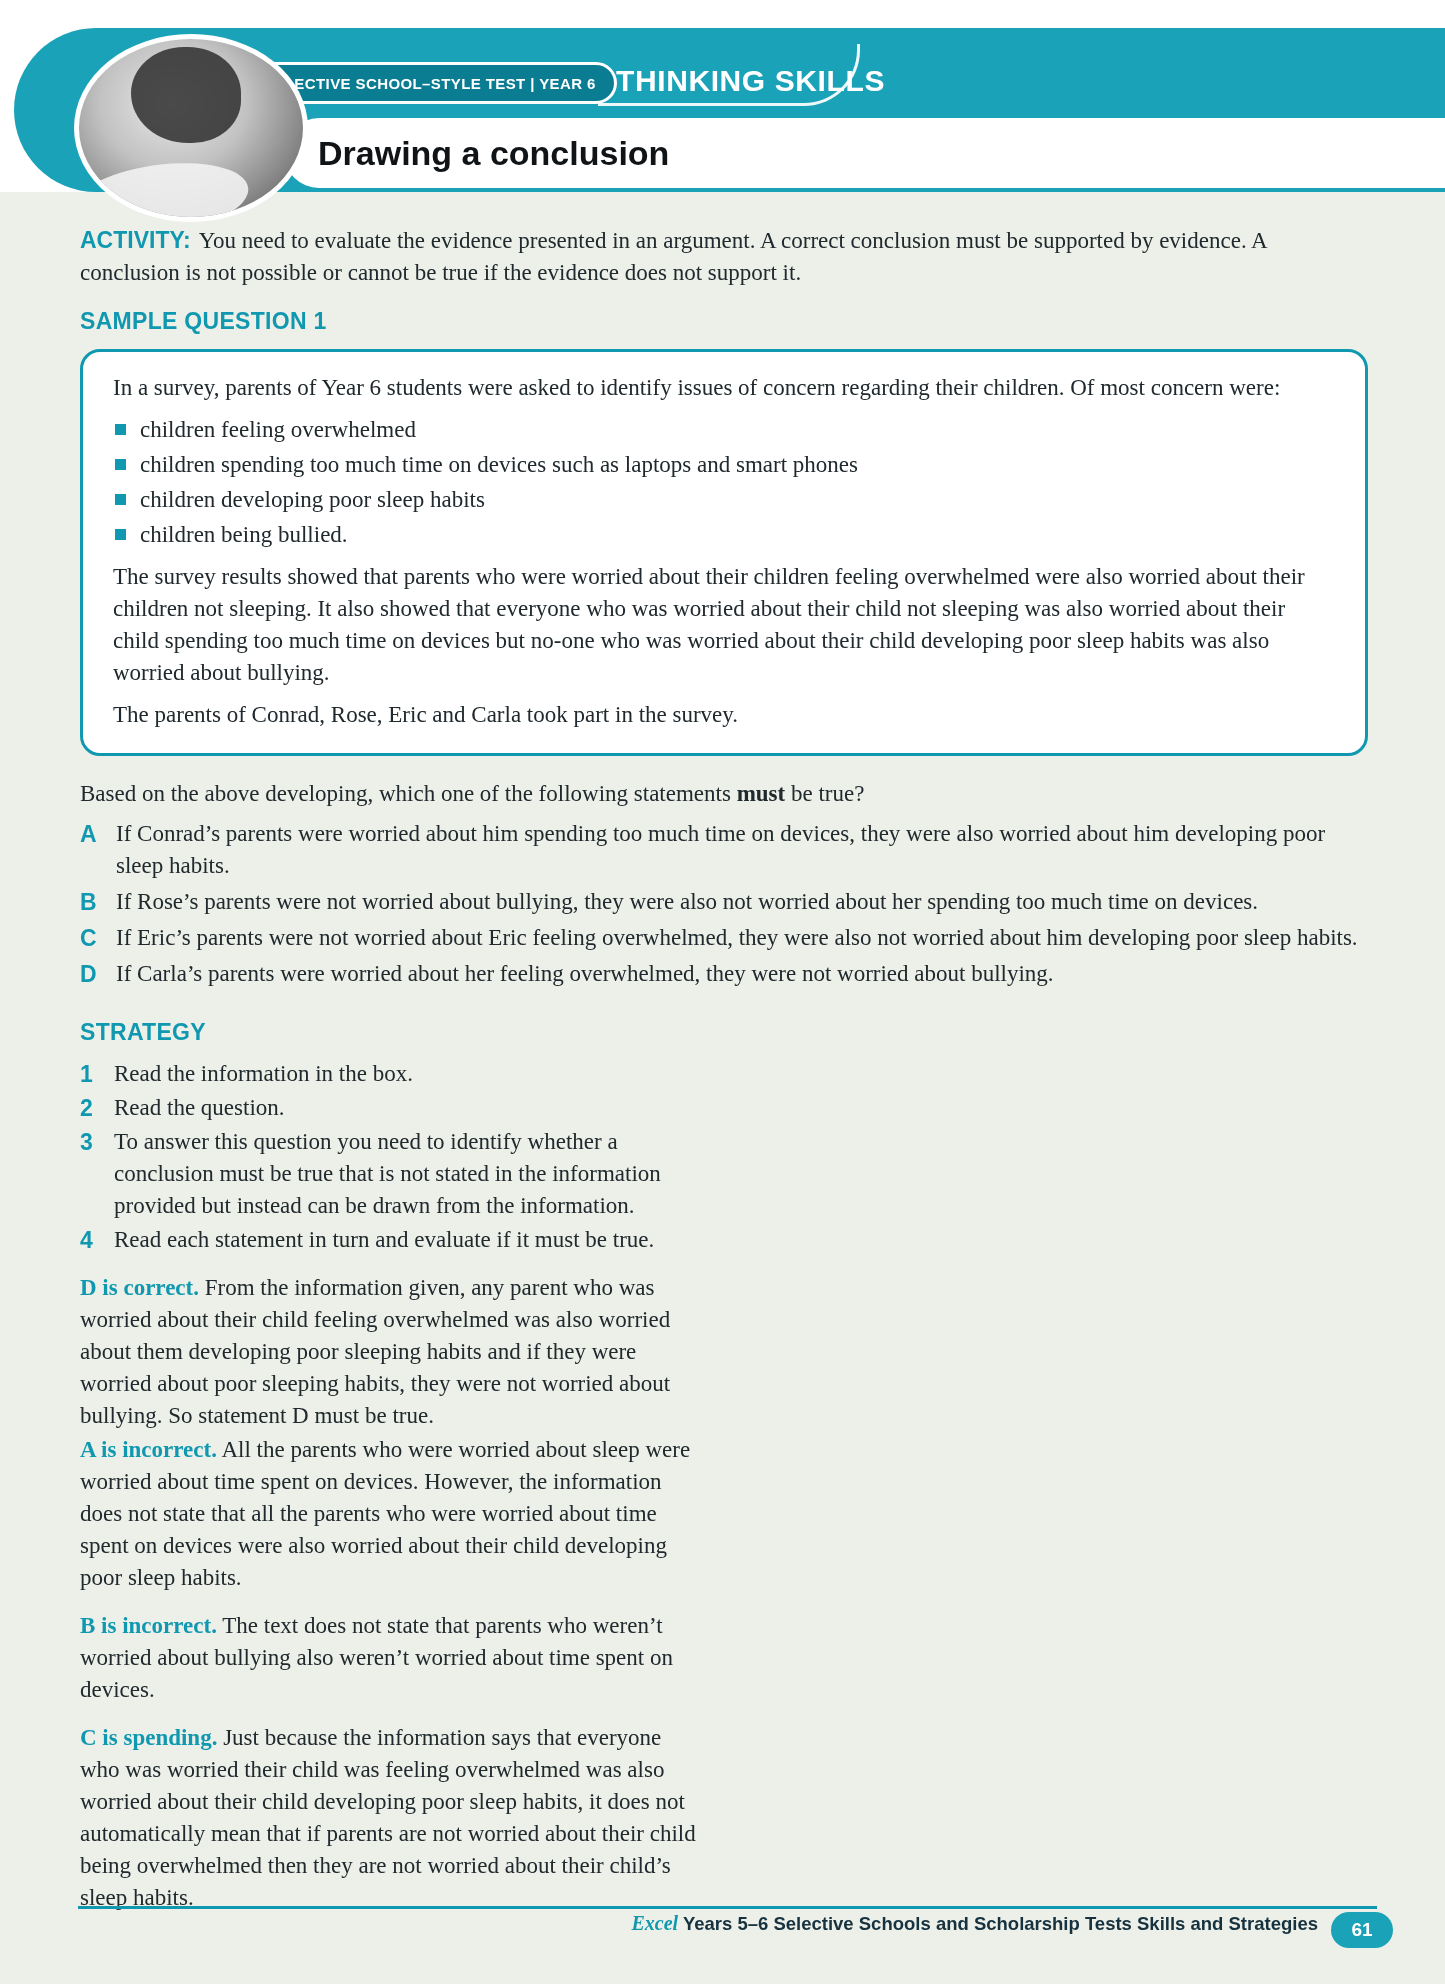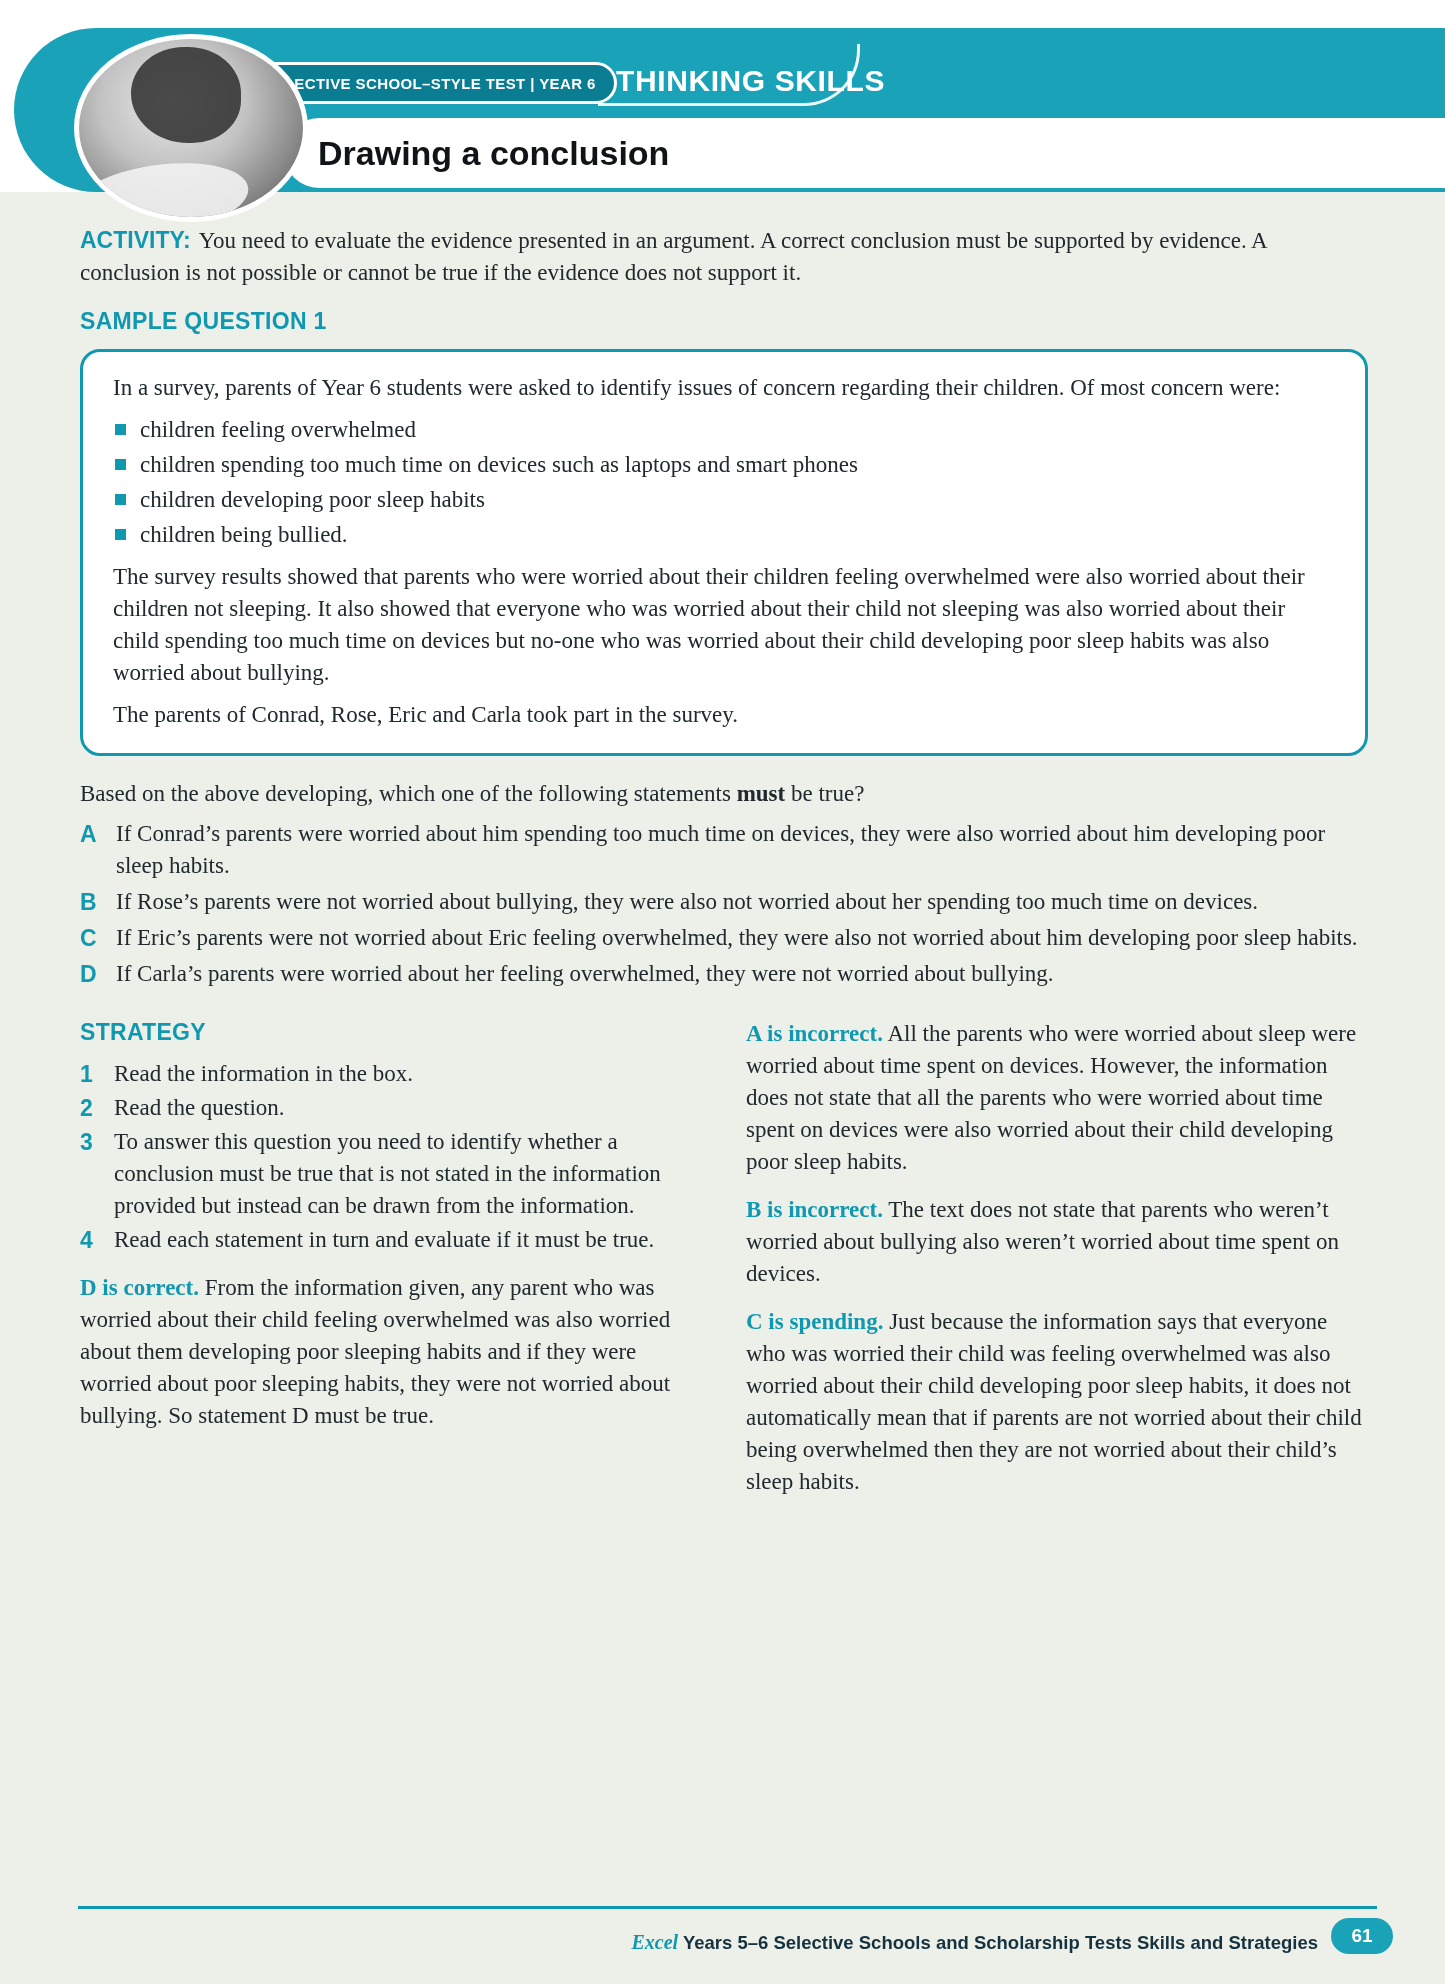--- a/index.html
+++ b/index.html
@@ -160,21 +160,21 @@
   .option { display: flex; margin: 4px 0; }
   .opt-letter {
     flex: 0 0 36px;
     color: var(--teal, #1098b0);
     font-family: "Liberation Sans", sans-serif;
     font-weight: bold;
     font-size: 23px;
   }
   .opt-text { flex: 1; }
 
-  .columns { display: flex; justify-content: space-between; }
+  .columns { display: flex; justify-content: flex-end; flex-direction: column; }
   .col-left  { width: 598px; }
   .col-right { width: 622px; }
 
   .strategy-h { margin-bottom: 10px; }
   .step { display: flex; margin: 2px 0; }
   .step-num {
     flex: 0 0 34px;
     color: var(--teal, #1098b0);
     font-family: "Liberation Sans", sans-serif;
     font-weight: bold;
@@ -193,21 +193,21 @@
   .footer-rule {
     position: absolute;
     left: 78px; top: 1906px; right: 68px;
     height: 3px;
     background: var(--teal, #1098b0);
   }
   .footer-row {
     position: absolute;
     top: 1912px; right: 52px;
     height: 42px;
-    display: flex; align-items: flex-end; gap: 13px;
+    display: flex; align-items: flex-start; gap: 13px;
   }
   .footer-text {
     font-family: "Liberation Sans", sans-serif;
     font-weight: bold;
     font-size: 18.5px;
     color: #16323f;
     white-space: nowrap;
   }
   .brand {
     font-family: "Liberation Serif", serif;

